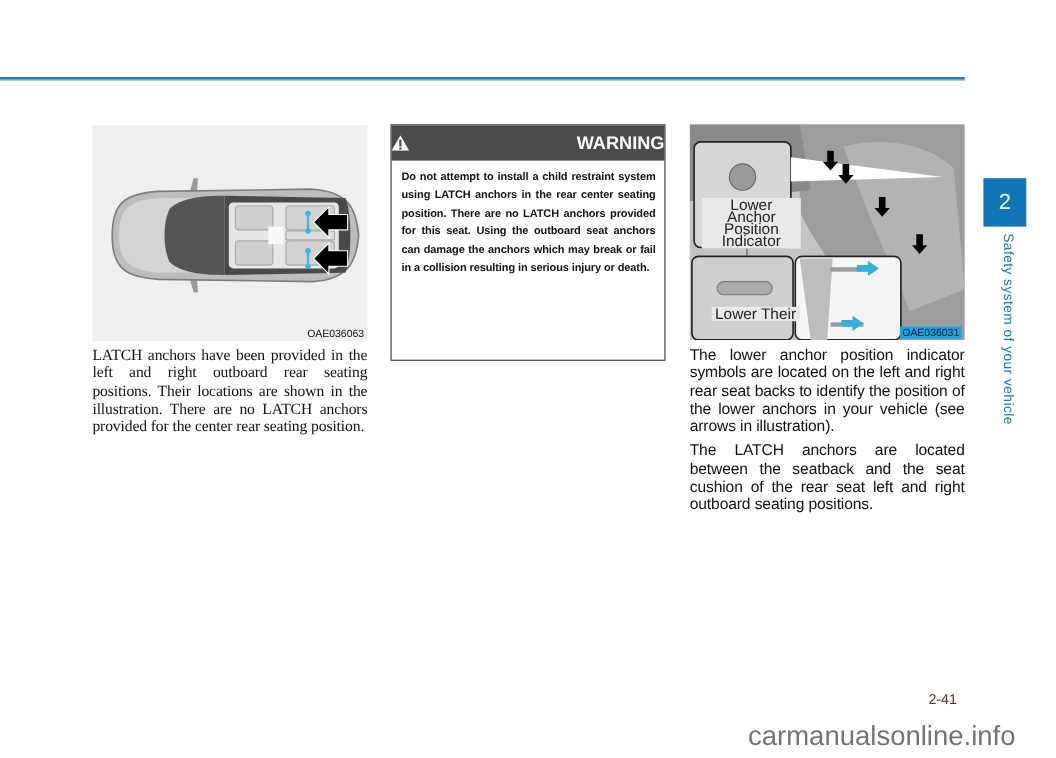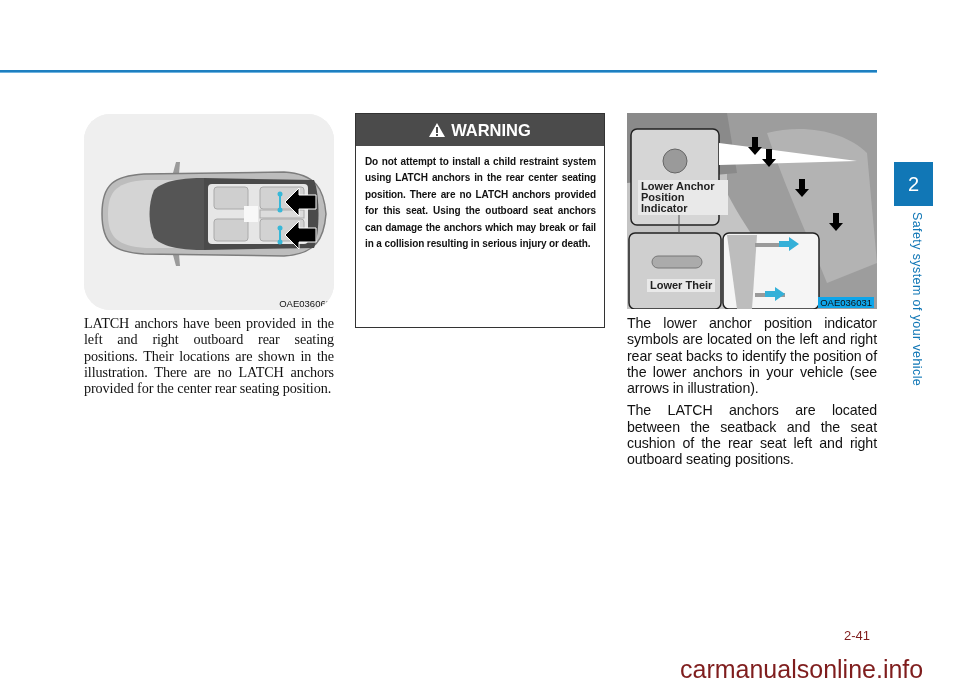--- a/index.html
+++ b/index.html
@@ -7,66 +7,66 @@
     width:960px; height:689px; position:relative; overflow:hidden;
     background:#ffffff; font-family:"Liberation Sans", sans-serif; color:#111;
   }
   .top-rule {
     position:absolute; left:0; top:70px; width:877px; height:2px;
     background:#1d7fc0; border-bottom:1px solid #6fb3e0;
   }
   
   .fig1 {
     position:absolute; left:84px; top:114px; width:250px; height:196px;
-    background:#eeeeee; overflow:hidden;border-radius:26px;
+    background:#eeeeee; overflow:hidden;
   }
   .fig-code {
     position:absolute; right:3px; bottom:1px; font-size:9.5px; color:#111;
   }
   .col-text {
     position:absolute; font-size:14.2px; line-height:16.3px; text-align:justify;
     letter-spacing:-0.1px;
   }
   .col-text p { margin:0 0 6px 0; }
   
   .warning {
     position:absolute; left:355px; top:113px; width:250px; height:215px;
     border:1px solid #333; box-sizing:border-box; background:#fff;
   }
   .warning-head {
     height:32px; background:#4b4b4b; color:#fff; display:flex;
-    align-items:center; justify-content:center; font-weight:bold; font-size:16.5px;
+    align-items:center; justify-content:space-between; font-weight:bold; font-size:16.5px;
   }
   .warning-head svg { margin-right:6px; }
   .warning-body {
     padding:8px 8px 0 9px; font-weight:bold; font-size:10px; line-height:16.4px;
     text-align:justify; letter-spacing:-0.1px;
   }
   
   .fig2 {
     position:absolute; left:627px; top:113px; width:250px; height:196px;
     background:#c9c9c9; overflow:hidden;
   }
   .callout-label {
-    position:absolute; background:#e9e9e9; color:#222; font-size:11px;
-    line-height:11px; padding:1px 3px;font-weight:bold;
+    position:absolute; background:#e9e9e9; color:#222; font-size:14px;
+    line-height:11px; text-align:center; padding:1px 3px;
   }
   
   .chapter-tab {
     position:absolute; left:894px; top:162px; width:39px; height:44px;
     background:#1177b6; color:#fff; font-size:20px; display:flex;
     align-items:center; justify-content:center;
   }
   .chapter-title {
     position:absolute; left:904px; top:212px; width:20px; height:190px;
     writing-mode:vertical-rl; color:#1177b6; font-size:12.5px; letter-spacing:0.4px;
     white-space:nowrap;
   }
   .page-num { position:absolute; left:844px; top:628px; font-size:13px; color:#7f1d1d; }
-  .watermark { position:absolute; left:680px; top:655px; font-size:25px; color:#7f1d1d; }
+  .watermark { position:absolute; left:680px; top:655px; font-size:25px; color:#737373; }
 </style>
 </head>
 <body>
 
 <div class="top-rule"></div>
 
 <div class="fig1">
   <svg width="250" height="196" viewBox="0 0 250 196">
     <rect width="250" height="196" fill="#efefef"></rect>
 

